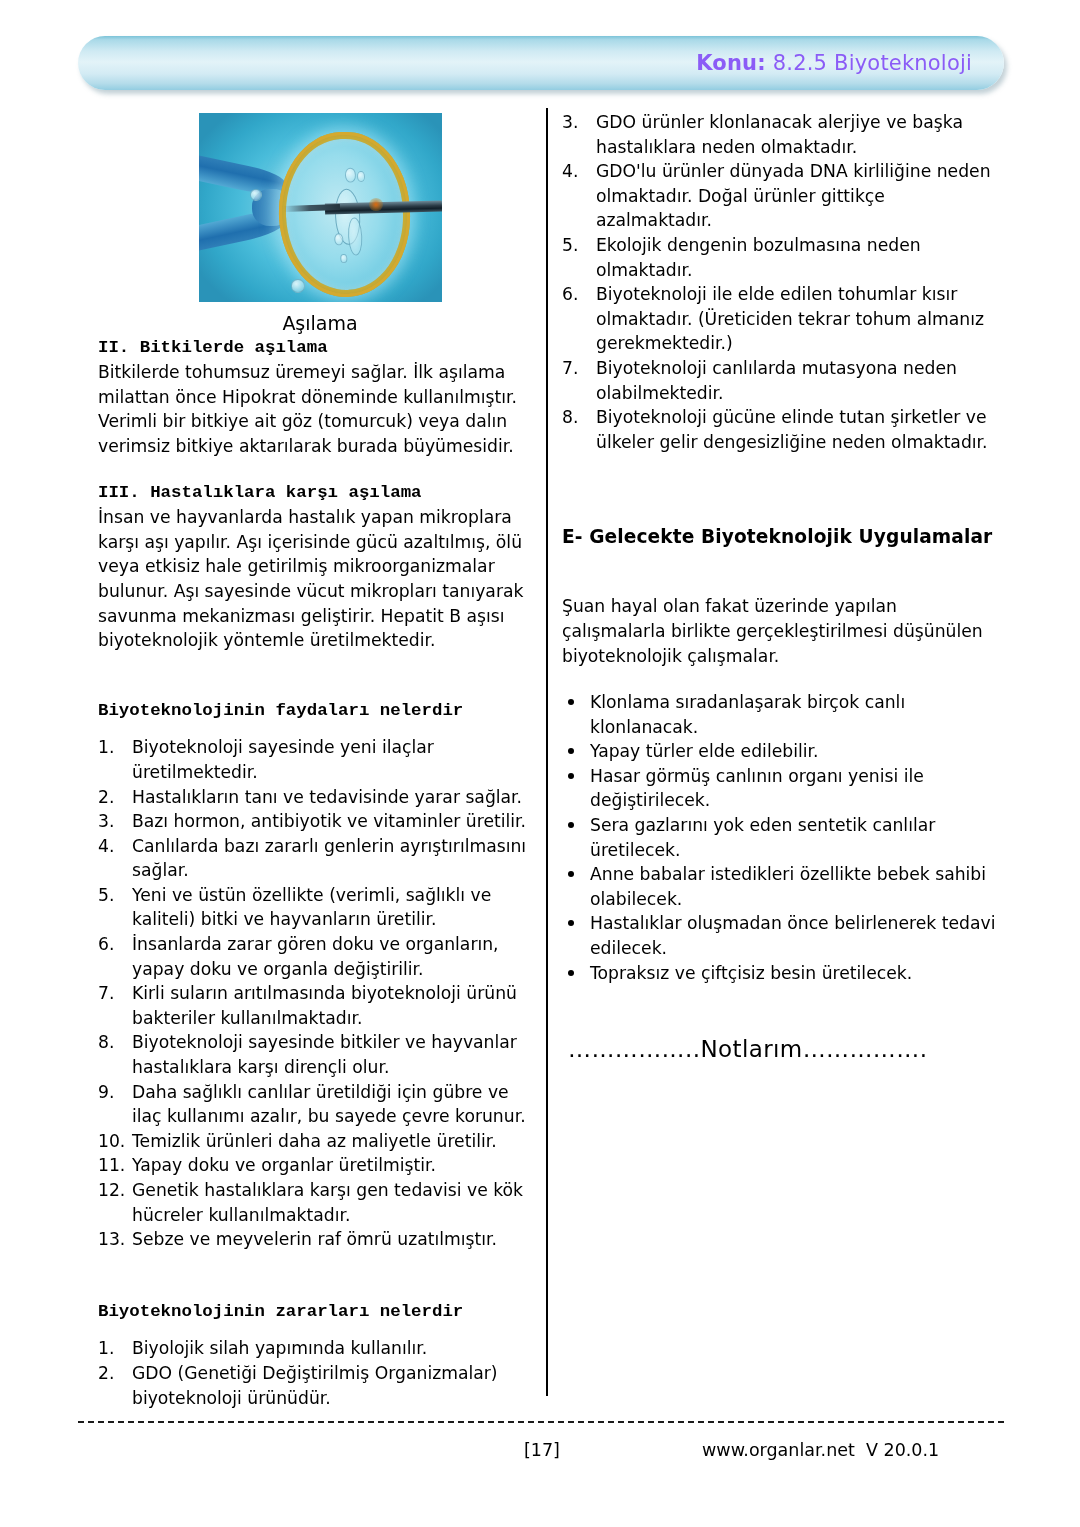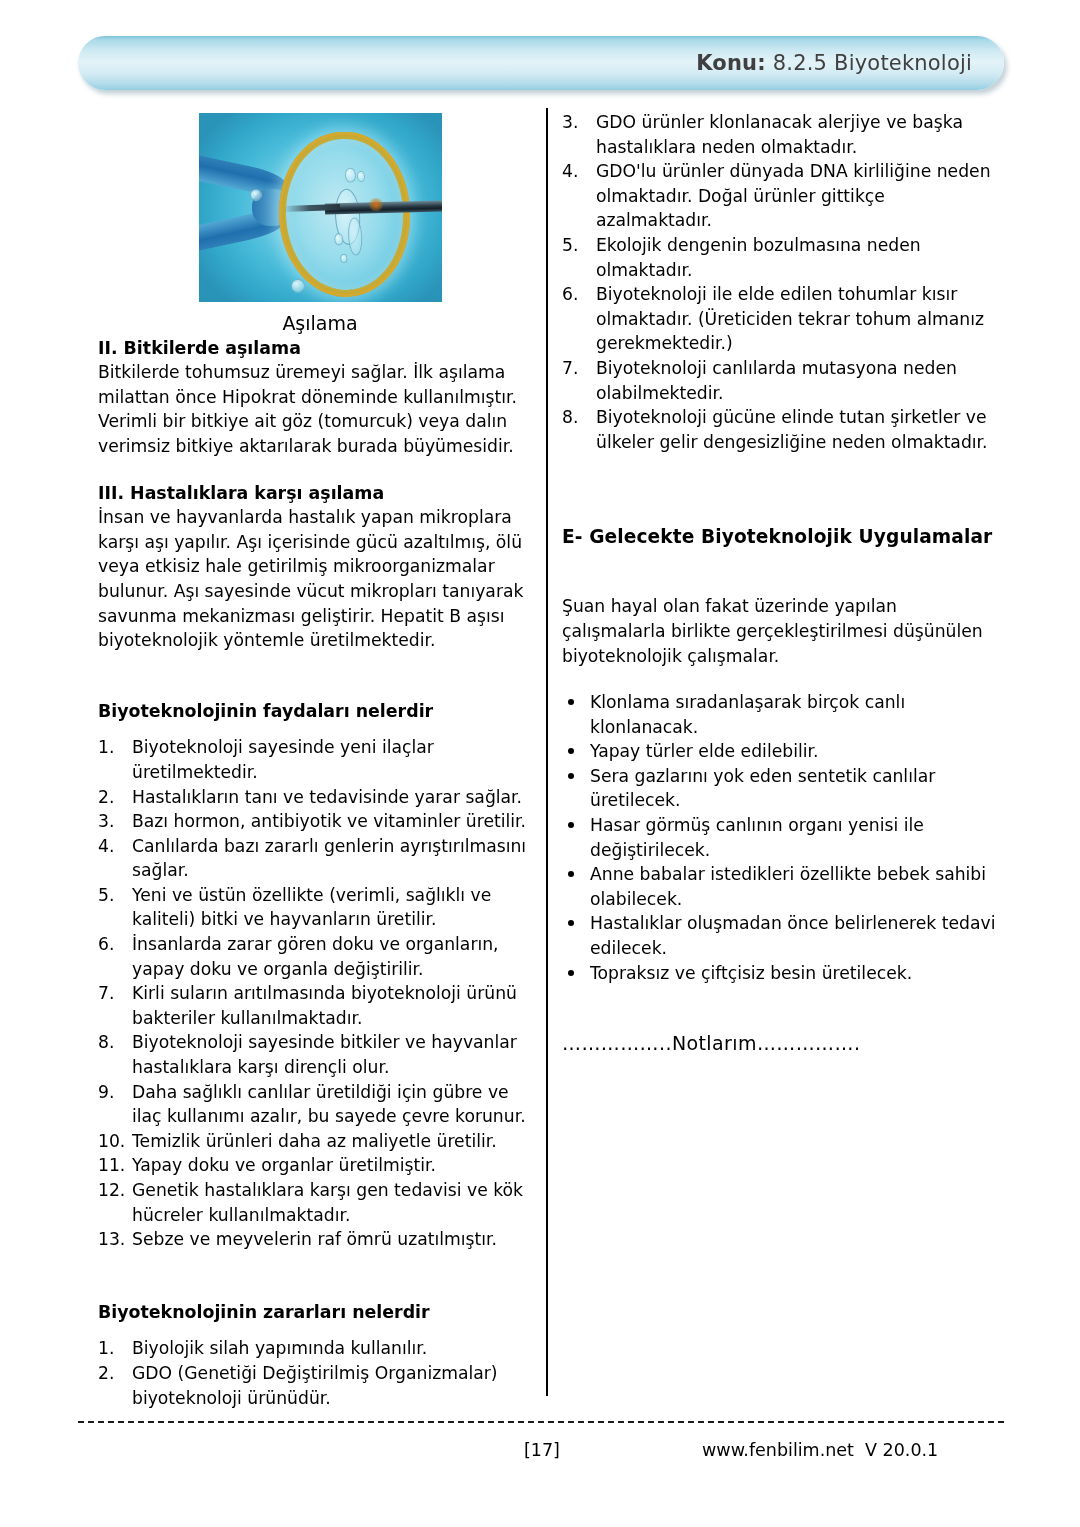--- a/index.html
+++ b/index.html
@@ -38,21 +38,21 @@
         #93cde1 100%);
     box-shadow: 3px 4px 5px rgba(120,150,165,0.45);
   }
   .header-title {
     position: absolute;
     right: 32px;
     top: 50%;
     transform: translateY(-50%);
     font-size: 21px;
     letter-spacing: .2px;
-    color: #404040;
+    color: #8b5cf6;
     white-space: nowrap;
   }
   .header-title b { font-weight: bold; }
 
   
   .col-divider {
     position: absolute;
     left: 546px;
     top: 108px;
     width: 2px;
@@ -183,20 +183,21 @@
     font-size: 19px;
     text-align: center;
   }
 
   
   h3.sub {
     font-size: 17.4px;
     font-weight: bold;
     margin: 0;
     line-height: 24.6px;
+    font-family: Liberation Mono, monospace;
   }
   p.body { margin: 0; }
   .gap-s { height: 12px; }
   .gap-m { height: 22px; }
   .gap-l { height: 34px; }
   .gap-xl { height: 48px; }
 
   h2.section {
     font-size: 18.6px;
     font-weight: bold;
@@ -237,23 +238,23 @@
     position: absolute;
     left: 6px;
     top: 9px;
     width: 6px;
     height: 6px;
     border-radius: 50%;
     background: #000;
   }
 
   .notlarim {
-    font-size: 19px;
+    font-size: 23px;
     letter-spacing: .4px;
-    margin: 0;
+    margin: 6px;
   }
 
   
   .footer-rule {
     position: absolute;
     left: 78px;
     top: 1421px;
     width: 926px;
     height: 0;
     border-top: 2.5px dashed #1a1a1a;
@@ -383,30 +384,30 @@
 
   <div class="gap-m"></div>
 
   <p class="body">Şuan hayal olan fakat üzerinde yapılan çalışmalarla birlikte gerçekleştirilmesi düşünülen biyoteknolojik çalışmalar.</p>
 
   <div class="gap-m"></div>
 
   <ul class="bul" id="future-bullets">
       <li><span class="dot"></span><span>Klonlama sıradanlaşarak birçok canlı klonlanacak.</span></li>
       <li><span class="dot"></span><span>Yapay türler elde edilebilir.</span></li>
+      <li><span class="dot"></span><span>Hasar görmüş canlının organı yenisi ile değiştirilecek.</span></li>
       <li><span class="dot"></span><span>Sera gazlarını yok eden sentetik canlılar üretilecek.</span></li>
-      <li><span class="dot"></span><span>Hasar görmüş canlının organı yenisi ile değiştirilecek.</span></li>
       <li><span class="dot"></span><span>Anne babalar istedikleri özellikte bebek sahibi olabilecek.</span></li>
       <li><span class="dot"></span><span>Hastalıklar oluşmadan önce belirlenerek tedavi edilecek.</span></li>
       <li><span class="dot"></span><span>Topraksız ve çiftçisiz besin üretilecek.</span></li>
     </ul>
 
   <div class="gap-l"></div>
   <div class="gap-s"></div>
 
   <p class="notlarim">……………..Notlarım…………….</p>
 </div>
 
 <div class="footer-rule"></div>
 <div class="footer-row">
   <span class="footer-page">[17]</span>
-  <span class="footer-site">www.fenbilim.net  V 20.0.1</span>
+  <span class="footer-site">www.organlar.net  V 20.0.1</span>
 </div>
 
 </body></html>

